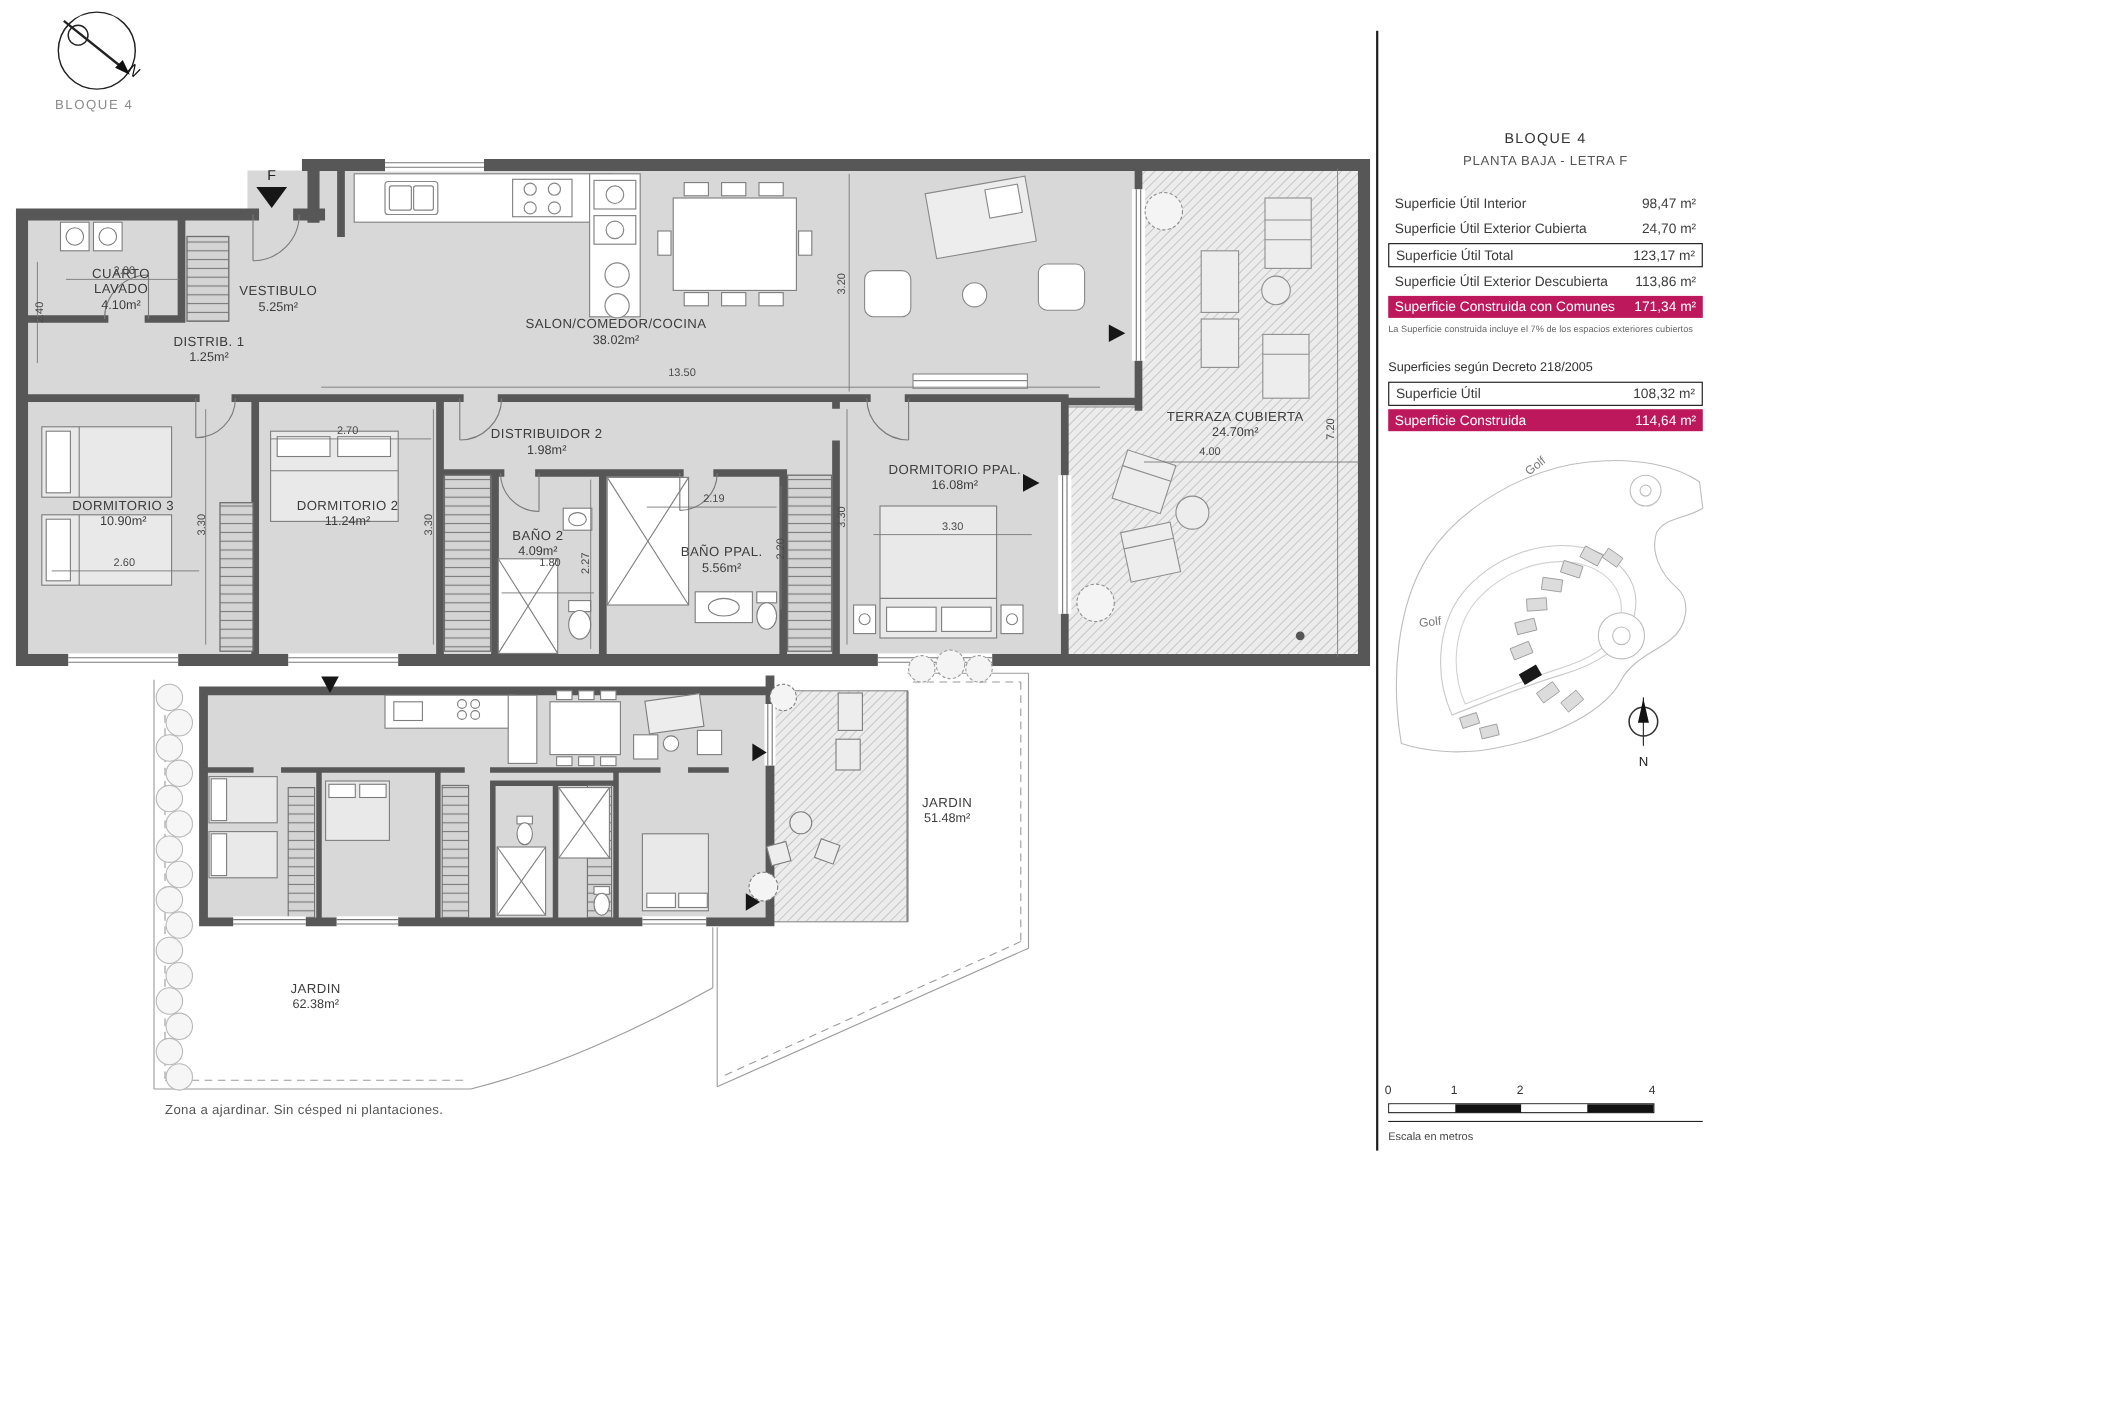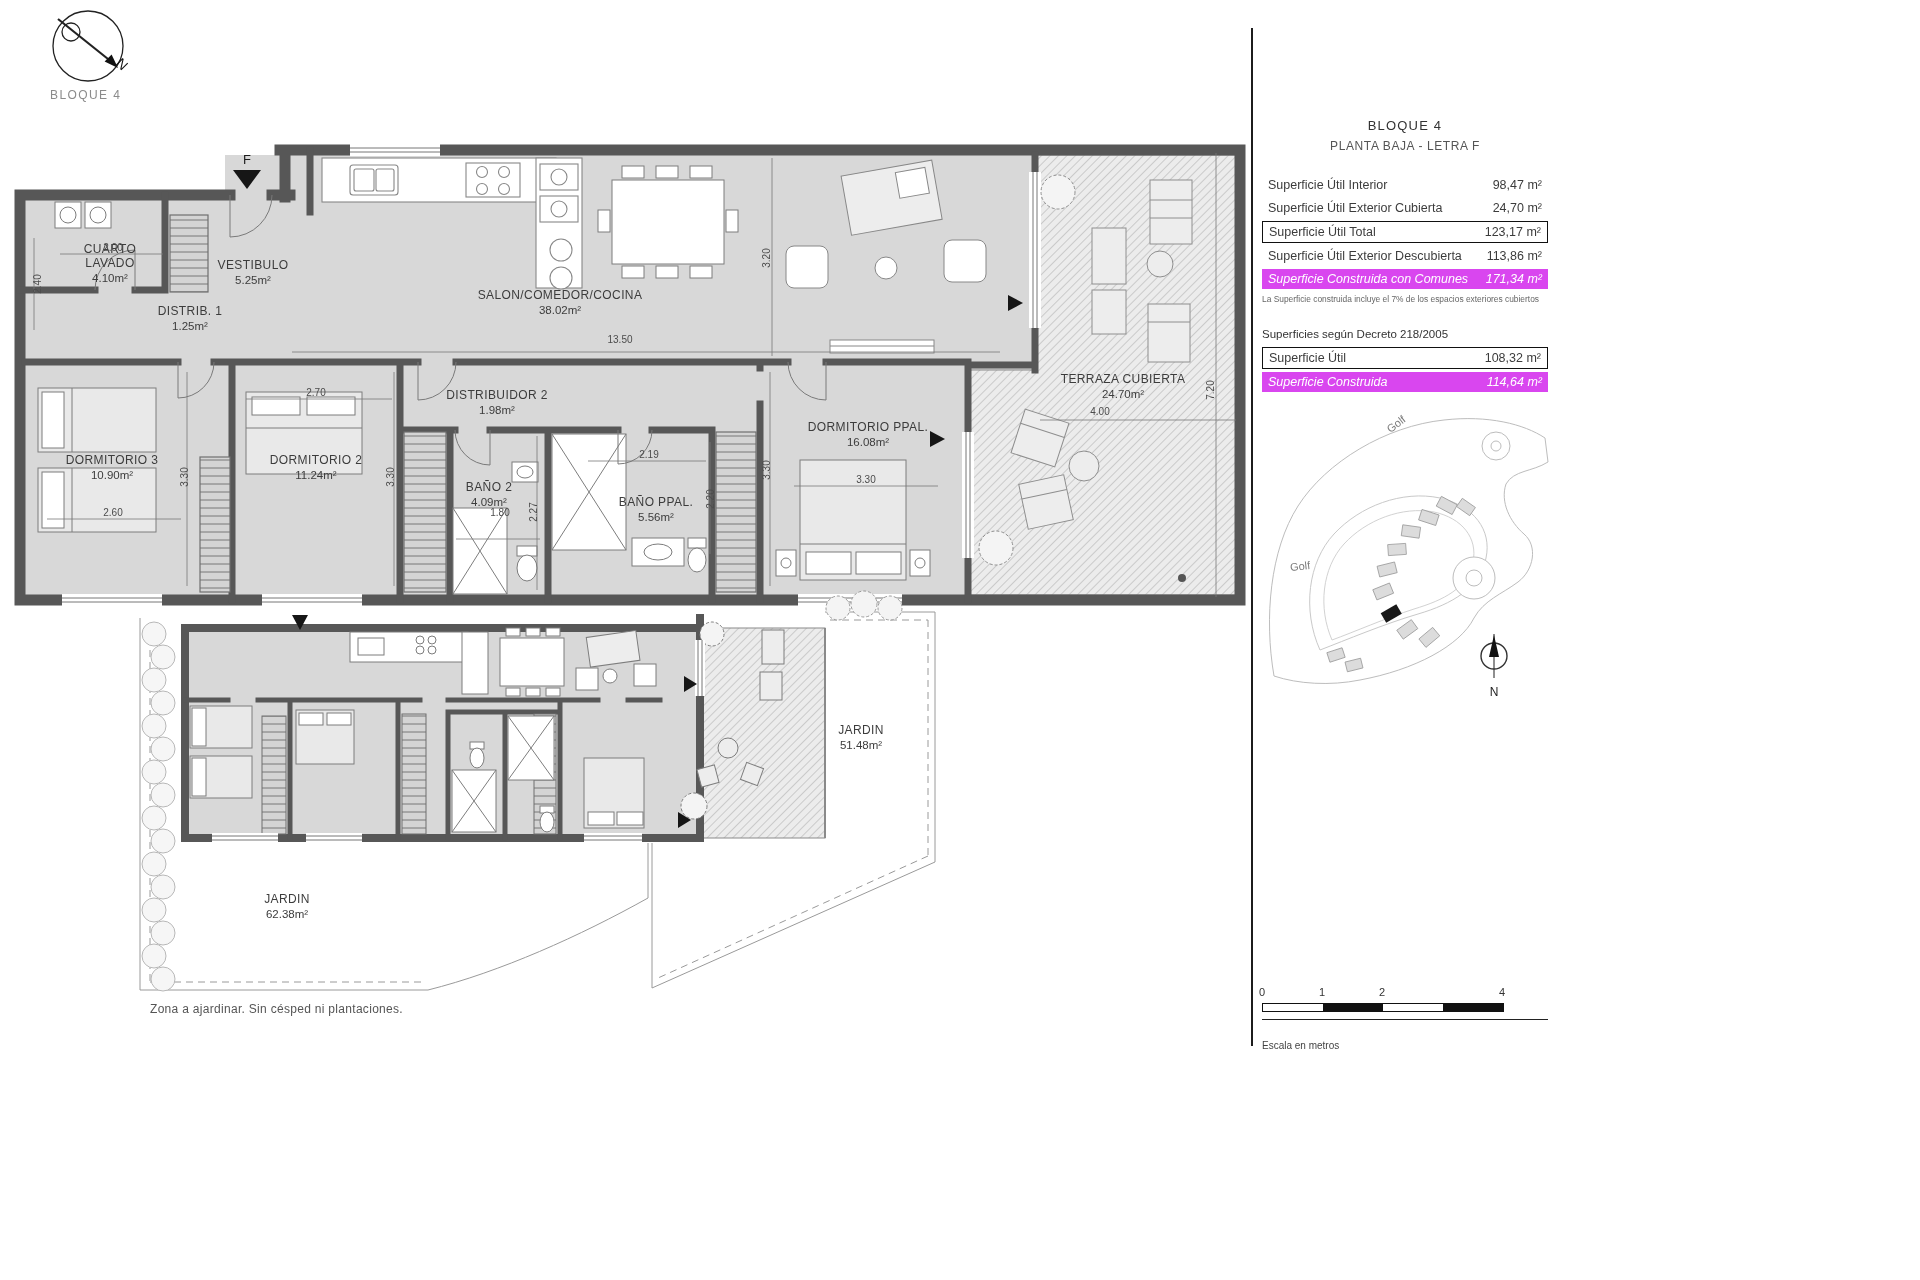--- a/index.html
+++ b/index.html
@@ -21,32 +21,32 @@
   .compassN{position:absolute;left:122px;top:64px;transform:translate(-50%,-50%) rotate(45deg);font-size:14px;color:#111;z-index:2;}
   .gardennote{position:absolute;left:150px;top:1002px;font-size:12px;color:#555;letter-spacing:.3px;z-index:2;}
   
   .divider{position:absolute;left:1251px;top:28px;width:2px;height:1018px;background:#1c1c1c;z-index:2;}
   .sidebar{position:absolute;left:1262px;top:118px;width:286px;z-index:3;}
   .sb-title{text-align:center;font-size:13px;letter-spacing:1.2px;color:#333;}
   .sb-sub{text-align:center;font-size:12px;letter-spacing:.6px;color:#555;margin-top:6px;}
   .sb-rows{margin-top:22px;}
   .sb-row{display:flex;justify-content:space-between;align-items:center;padding:3px 6px;margin-bottom:3px;font-size:12.5px;color:#3c3c3c;text-align:right;}
   .sb-row.boxed{border:1.5px solid #111;}
-  .sb-row.inv{background:#d946ef;color:#ffffff;font-style:italic;}
+  .sb-row.inv{background:#be185d;color:#ffffff;}
   .sb-note{font-size:8.4px;color:#666;margin-top:5px;white-space:nowrap;}
   .sb-decree{font-size:11.5px;color:#333;margin:24px 0 7px 0;}
   .golf{position:absolute;font-size:11px;color:#7a7a7a;z-index:3;}
   .golf.g0{left:1386px;top:418px;transform:rotate(-38deg);}
   .golf.g1{left:1290px;top:560px;transform:rotate(-6deg);}
   .mapN{position:absolute;left:1494px;top:692px;transform:translate(-50%,-50%);font-size:12px;color:#222;z-index:3;}
   
   .scaletick{position:absolute;top:986px;transform:translateX(-50%);font-size:11px;color:#333;z-index:3;}
   .scalebar{position:absolute;left:1262px;top:1003px;width:240px;height:7px;border:1px solid #111;display:flex;z-index:3;box-sizing:content-box;}
   .scalebar .seg{height:100%;}
-  .scalecap{position:absolute;left:1262px;top:1019px;width:286px;border-top:1.5px solid #222;padding-top:20px;font-size:10px;color:#444;z-index:3;}
+  .scalecap{position:absolute;left:1262px;top:1019px;width:286px;border-top:1.5px solid #222;padding-top:8px;font-size:10px;color:#444;z-index:3;}
 </style>
 </head>
 <body>
 
 <div class="stage">
 
 <svg class="plan" width="1920" height="1280" viewBox="0 0 1920 1280">
   <defs>
     <pattern id="hatch" patternUnits="userSpaceOnUse" width="6" height="6" patternTransform="rotate(45)">
       <rect width="6" height="6" fill="#ececec"></rect>

